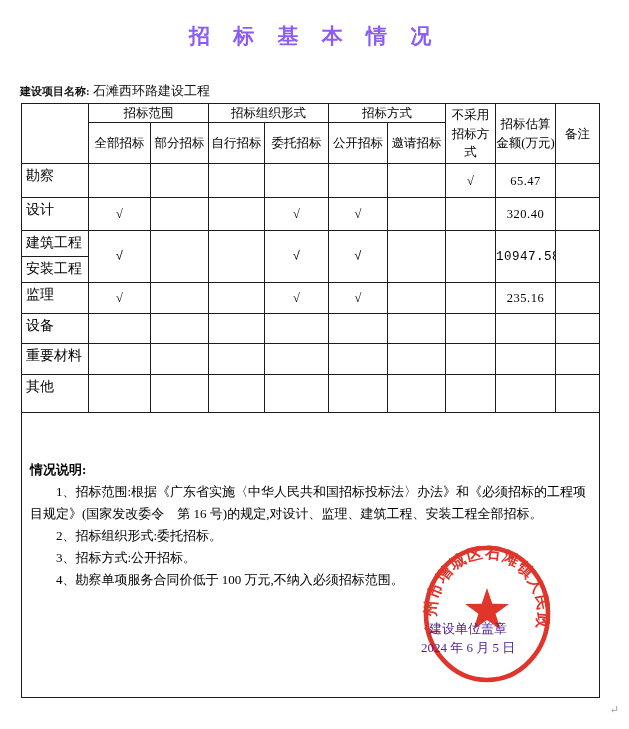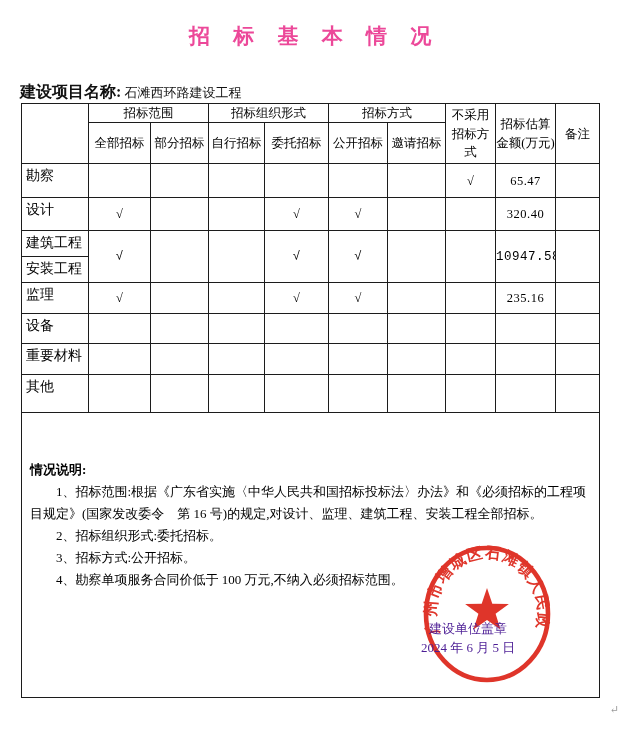--- a/index.html
+++ b/index.html
@@ -4,26 +4,26 @@
 <style>
   * { box-sizing: border-box; }
   html,body { margin:0; padding:0; }
   body {
     width:629px; height:729px; background:#ffffff; position:relative;
     font-family:"Liberation Serif","DejaVu Serif",serif; color:#111;
     overflow:hidden;
   }
   .doc-title {
     margin-top:22px; text-align:center; font-size:21px; font-weight:bold;
-    letter-spacing:9px; color:#ec4899;
+    letter-spacing:9px; color:#8b5cf6;
   }
   .project-line {
     position:absolute; left:20px; top:82px; font-size:13px; white-space:nowrap;
   }
-  .project-label { font-weight:bold; font-size:16px; }
+  .project-label { font-weight:bold; font-size:11px; }
   .project-name { font-size:13px; }
   table.bid-table {
     position:absolute; left:21px; top:103px; width:578px;
     border-collapse:collapse; table-layout:fixed;
   }
   .bid-table th, .bid-table td {
     border:1.7px solid #1c1c1c; padding:0; font-size:12.5px; font-weight:normal;
     text-align:center; vertical-align:middle; color:#000; line-height:1.45;
     overflow:hidden;
   }

